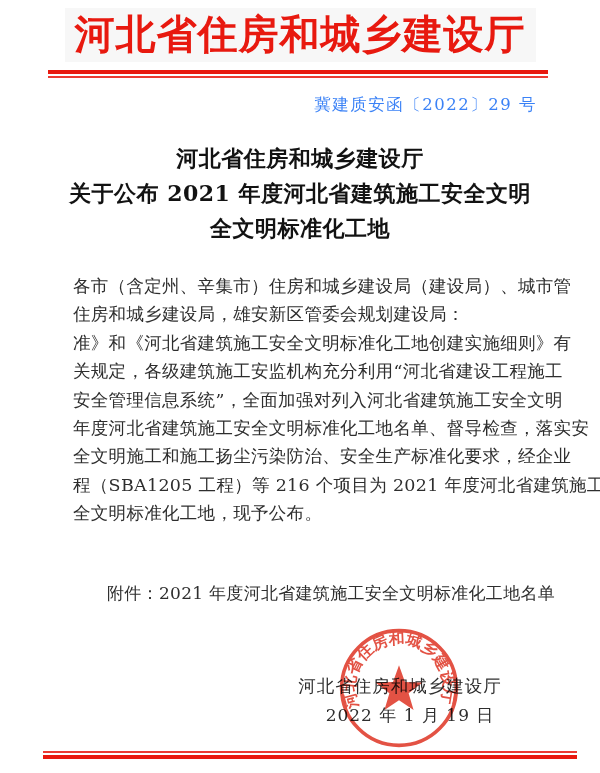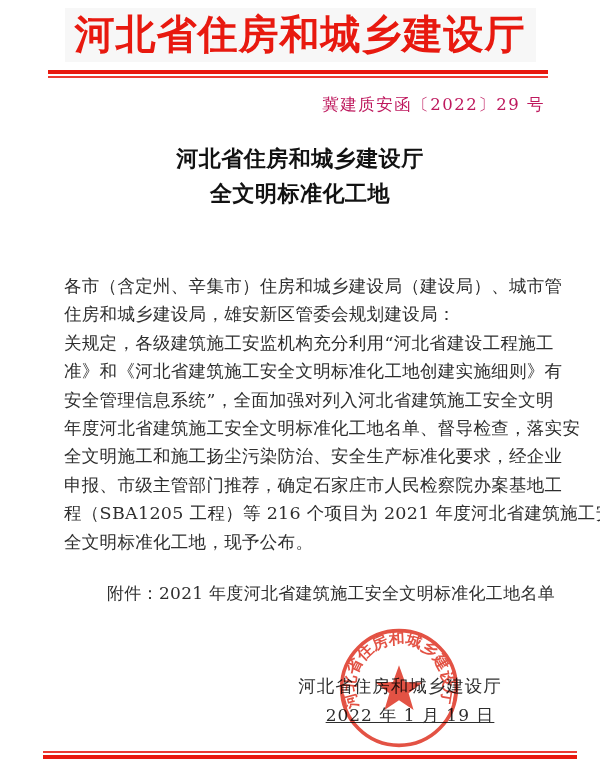--- a/index.html
+++ b/index.html
@@ -28,50 +28,50 @@
 
   
   .rule-top{position:absolute;top:70px;left:48px;width:500px;}
   .rule-top .thick{height:4px;background:var(--red);}
   .rule-top .thin{height:2px;background:var(--red);margin-top:2px;opacity:.85;}
   .rule-bottom{position:absolute;top:751px;left:43px;width:534px;}
   .rule-bottom .thin{height:2px;background:var(--red);opacity:.85;}
   .rule-bottom .thick{height:4px;background:var(--red);margin-top:2px;}
 
   .doc-number{
-    position:absolute;top:94px;right:55px;
-    font-size:16.5px;letter-spacing:1.5px;color:#be185d;white-space:nowrap;
+    position:absolute;top:94px;right:63px;
+    font-size:16.5px;letter-spacing:1.5px;color:#3b82f6;white-space:nowrap;
   }
 
   .title{
     position:absolute;top:141px;left:30px;right:30px;
     text-align:center;font-size:22px;font-weight:bold;
     line-height:35px;color:#121212;letter-spacing:.5px;
   }
 
-  .body-text{position:absolute;top:272px;left:64px;width:474px;font-size:17.5px;color:var(--ink);}
+  .body-text{position:absolute;top:272px;left:73px;width:474px;font-size:17.5px;color:var(--ink);}
   .body-line{
     height:28.4px;line-height:28.4px;white-space:nowrap;
     text-align:justify;text-align-last:justify;letter-spacing:.3px;
   }
   .body-line.indent{text-indent:2em;}
   .body-line.no-stretch{text-align-last:left;}
 
   .attachment{
     position:absolute;top:582px;left:73px;width:500px;
     font-size:17px;letter-spacing:.3px;white-space:nowrap;text-indent:2em;color:var(--ink);
   }
 
   .signature{
     position:absolute;top:674px;left:250px;width:300px;text-align:center;
     font-size:17.5px;letter-spacing:1px;white-space:nowrap;color:var(--ink);
   }
   .sign-date{
     position:absolute;top:704px;left:260px;width:300px;text-align:center;
-    font-size:17px;letter-spacing:1px;white-space:nowrap;color:var(--ink);text-decoration:underline;
+    font-size:17px;letter-spacing:1px;white-space:nowrap;color:var(--ink);
   }
 
   .seal{
     position:absolute;left:337px;top:626px;width:124px;height:124px;
     mix-blend-mode:multiply;opacity:.88;pointer-events:none;
   }
   .seal circle{stroke:var(--seal-red);}
   .seal polygon{fill:var(--seal-red);}
   .seal text{
     fill:var(--seal-red);
@@ -90,32 +90,32 @@
 
   <div class="rule-top">
     <div class="thick"></div>
     <div class="thin"></div>
   </div>
 
   <div class="doc-number">冀建质安函〔2022〕29 号</div>
 
   <div class="title">
       <div class="title-line">河北省住房和城乡建设厅</div>
+      <div class="title-line">关于公布 2021 年度河北省建筑施工安全文明</div>
       <div class="title-line">全文明标准化工地</div>
     </div>
 
   <div class="body-text">
       <div class="body-line">各市（含定州、辛集市）住房和城乡建设局（建设局）、城市管</div>
       <div class="body-line no-stretch">住房和城乡建设局，雄安新区管委会规划建设局：</div>
+      <div class="body-line">准》和《河北省建筑施工安全文明标准化工地创建实施细则》有</div>
       <div class="body-line">关规定，各级建筑施工安监机构充分利用“河北省建设工程施工</div>
-      <div class="body-line">准》和《河北省建筑施工安全文明标准化工地创建实施细则》有</div>
       <div class="body-line">安全管理信息系统”，全面加强对列入河北省建筑施工安全文明</div>
       <div class="body-line">年度河北省建筑施工安全文明标准化工地名单、督导检查，落实安</div>
       <div class="body-line">全文明施工和施工扬尘污染防治、安全生产标准化要求，经企业</div>
-      <div class="body-line">申报、市级主管部门推荐，确定石家庄市人民检察院办案基地工</div>
       <div class="body-line">程（SBA1205 工程）等 216 个项目为 2021 年度河北省建筑施工安</div>
       <div class="body-line no-stretch">全文明标准化工地，现予公布。</div>
     </div>
 
   <div class="attachment">附件：2021 年度河北省建筑施工安全文明标准化工地名单</div>
 
   <div class="signature">河北省住房和城乡建设厅</div>
 
   <div class="sign-date">2022 年 1 月 19 日</div>
 

